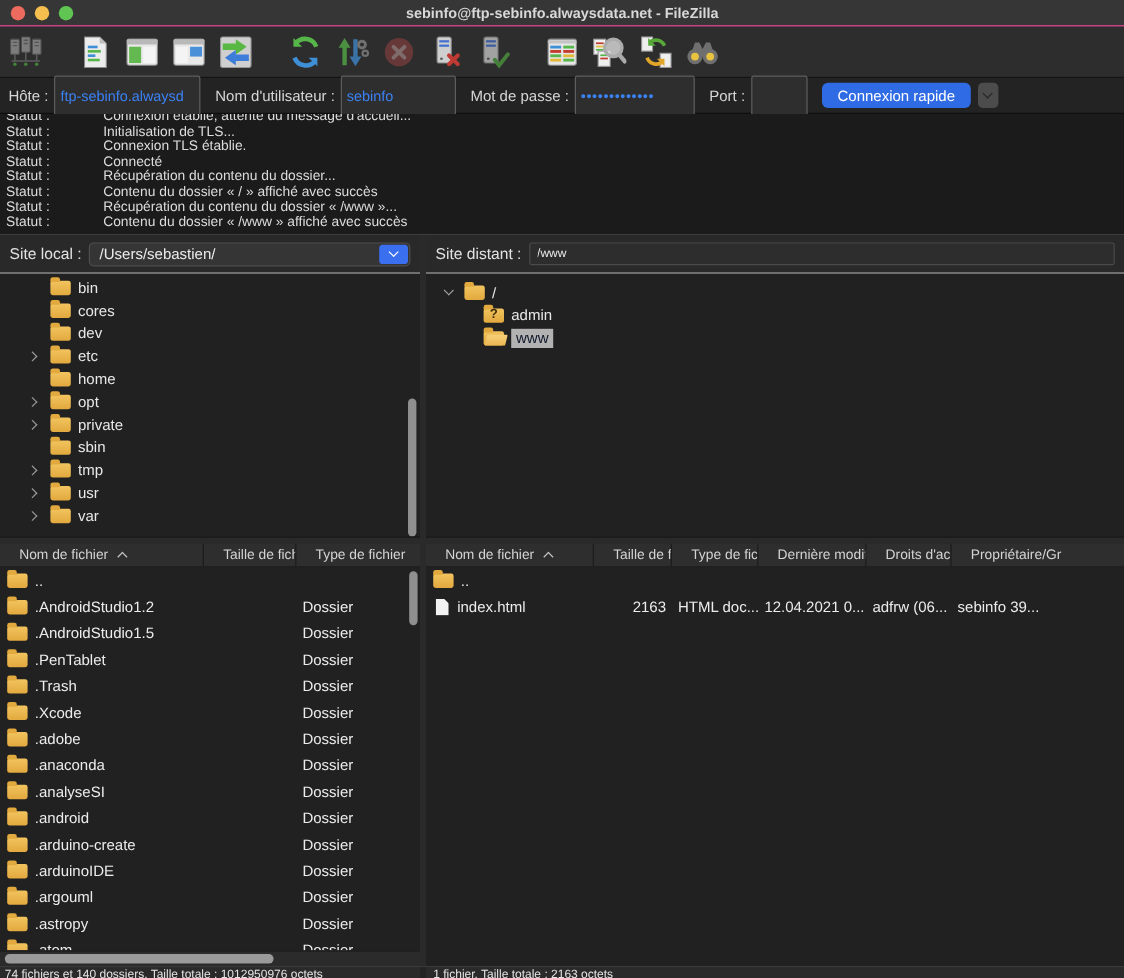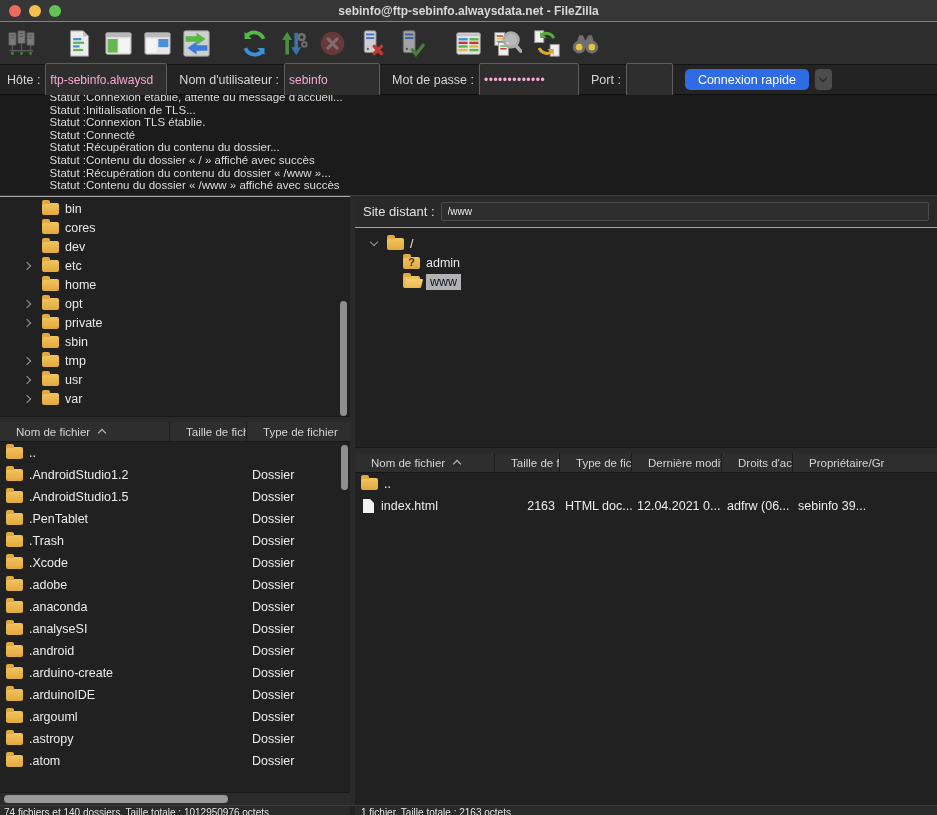--- a/index.html
+++ b/index.html
@@ -20,33 +20,33 @@
   .toolbar { height:43px; flex:none; background:#2d2d2d; border-bottom:1px solid #141414; display:flex; align-items:center; padding-left:4px; }
   .tbtn { width:34px; height:36px; border:none; background:transparent; display:flex; align-items:center; justify-content:center; padding:0; }
   .tbtn svg { width:29px; height:29px; }
   .tgap { width:24px; flex:none; }
   .tgap.sm { width:5px; }
   .dim { opacity:.72; }
 
   
   .quickconnect { height:30px; flex:none; background:#232323; border-bottom:1px solid #0e0e0e; display:flex; align-items:center; padding-left:7px; font-size:12.5px; color:#d6d6d6; white-space:nowrap; }
   .qc-label { margin-right:5px; }
-  .qc-input { height:34px; background:#2e2e2e; border:1px solid #5e5e5e; border-radius:2px; color:#f9a8d4; font-size:12px; padding:0 4px; font-family:"Liberation Sans",sans-serif; margin-right:12px; }
+  .qc-input { height:34px; background:#2e2e2e; border:1px solid #5e5e5e; border-radius:2px; color:#3b82f6; font-size:12px; padding:0 4px; font-family:"Liberation Sans",sans-serif; margin-right:12px; }
   .qc-host { width:122px; }
   .qc-user { width:96px; }
   .qc-pass { width:100px; letter-spacing:.5px; }
   .qc-port { width:47px; margin-right:8px; }
   .qc-btn { height:21px; background:#2e6be5; border:none; border-radius:5px; color:#fff; font-size:12.5px; padding:0 13px; margin-left:4px; font-family:"Liberation Sans",sans-serif; }
   .qc-drop { width:17px; height:21px; background:#4c4c4c; border:none; border-radius:4px; margin-left:6px; display:flex; align-items:center; justify-content:center; }
 
   
   .log { height:101px; flex:none; background:#1b1b1b; border-bottom:1px solid #3d3d3d; overflow:hidden; padding-left:5px; font-size:11.5px; color:#dcdcdc; }
   .log-inner { margin-top:-4px; }
   .log-line { height:12.6px; line-height:12.6px; display:flex; white-space:nowrap; }
-  .log-label { width:81px; flex:none;text-align:right; }
+  .log-label { width:81px; flex:none; }
 
   
   .main { flex:1; display:flex; min-height:0; }
   .col { display:flex; flex-direction:column; min-width:0; }
   .col.local { width:350px; flex:none; }
   .vdivider { width:5px; flex:none; background:#2a2a2a; }
   .col.remote { flex:1; }
 
   .pathrow { height:31px; flex:none; background:#292929; display:flex; align-items:center; padding-left:8px; font-size:13px; color:#e2e2e2; white-space:nowrap; }
   .combo { position:relative; height:20px; flex:1; margin:0 8px 0 6px; background:#353535; border:1px solid #4e4e4e; border-radius:4px; display:flex; align-items:center; padding:0 28px 0 8px; font-size:12.5px; color:#ececec; overflow:hidden; }
@@ -337,20 +337,29 @@
         <div class="log-line">
           <span class="log-label">Statut :</span>
           <span class="log-msg">Contenu du dossier « /www » affiché avec succès</span>
         </div>
       </div>
   </div>
 
   <div class="main">
 
     <div class="col local">
+      <div class="pathrow">
+        <span>Site local :</span>
+        <div class="combo">
+          <span>/Users/sebastien/</span>
+          <button class="combo-btn">
+            <span class="chev expanded" style="border-color:#fff;"></span>
+          </button>
+        </div>
+      </div>
       <div class="tree">
         <div>
 
             <div class="trow">
               <span class="chev-slot"></span>
               <span class="folder"></span>
               <span class="tlabel">bin</span>
             </div>
 
             <div class="trow">

